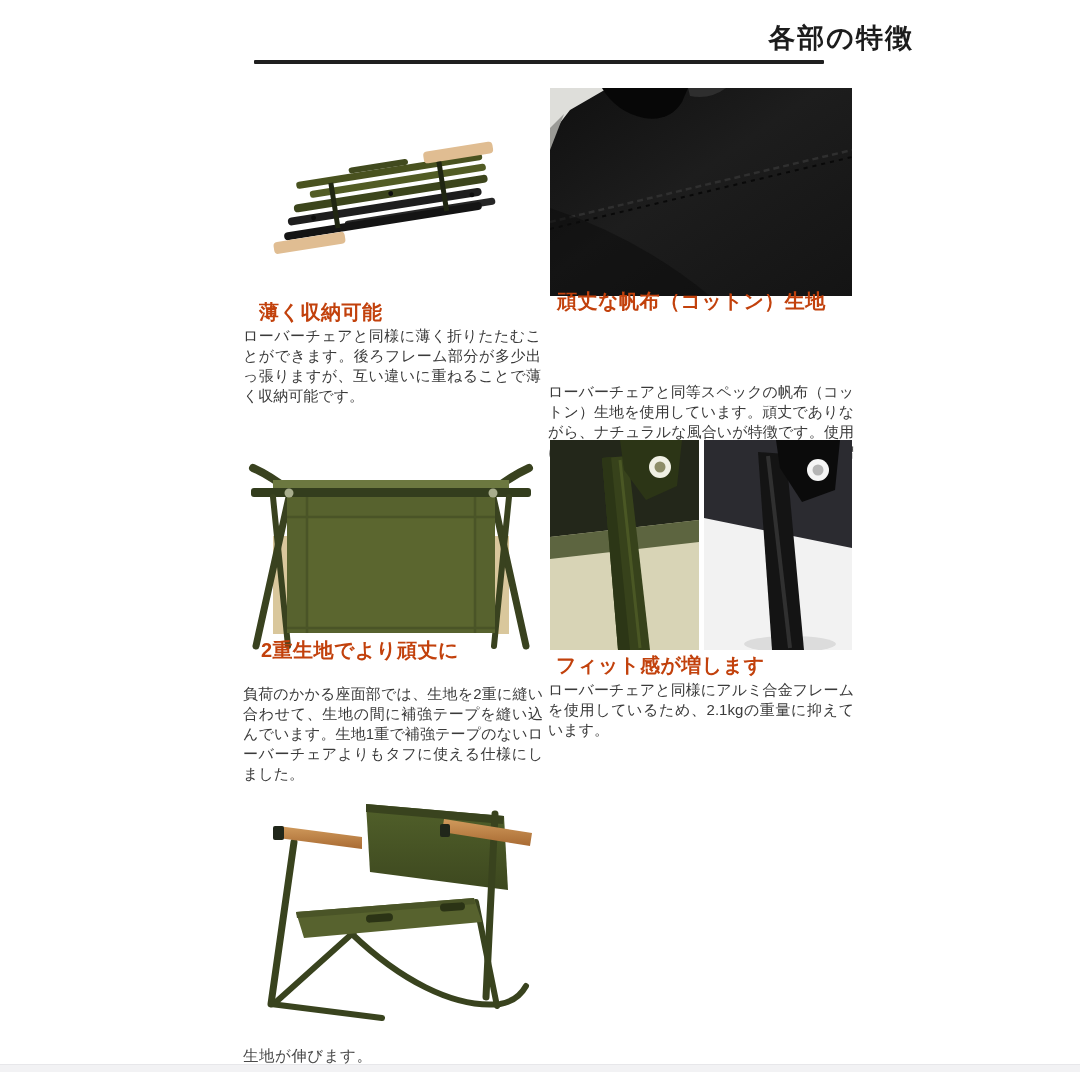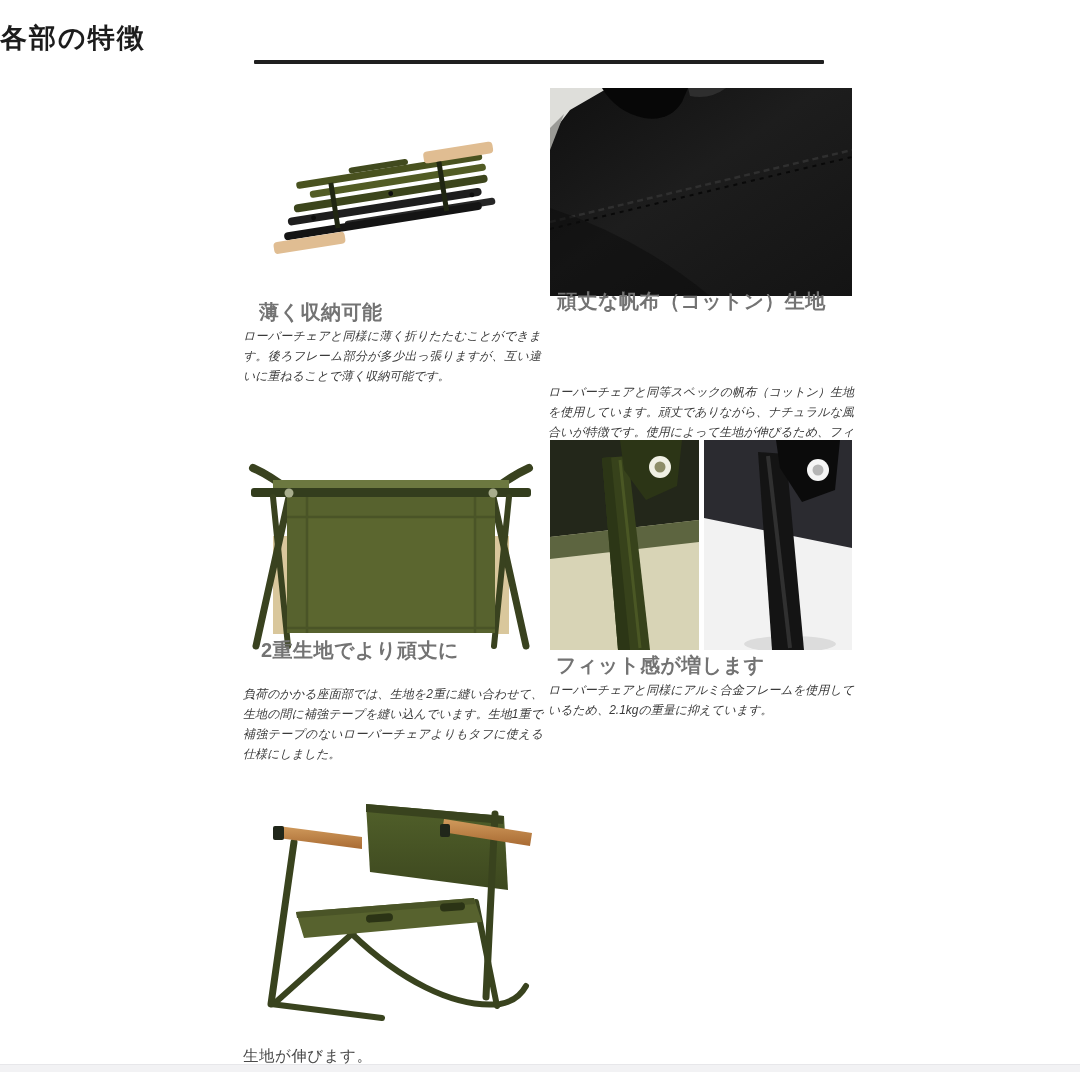--- a/index.html
+++ b/index.html
@@ -3,30 +3,30 @@
 <meta charset="utf-8">
 <style>
   html,body{margin:0;padding:0;}
   body{
     width:1080px;height:1072px;position:relative;background:#ffffff;
     font-family:"Liberation Sans","DejaVu Sans",sans-serif;
     -webkit-font-smoothing:antialiased;overflow:hidden;
   }
   .abs{position:absolute;}
   .page-title{
-    left:0;top:20px;width:906px;text-align:left;
-    font-size:27px;font-weight:bold;color:#1c1c1c;letter-spacing:2px;
+    left:0;top:20px;width:906px;text-align:right;
+    font-size:27px;font-weight:bold;color:#1c1c1c;letter-spacing:2px;padding-left:8px;
   }
   .title-rule{left:254px;top:60px;width:570px;height:4px;background:#1f1f1f;border-radius:1px;}
   .feature-heading{
-    font-size:20px;font-weight:bold;color:#737373;letter-spacing:0.5px;white-space:nowrap;
+    font-size:20px;font-weight:bold;color:#c2410c;letter-spacing:0.5px;white-space:nowrap;
   }
   .feature-body{
-    font-size:12px;line-height:20px;color:#3a3a3a;letter-spacing:0px;
-    text-align:justify;word-break:break-all;font-style:italic;
+    font-size:15px;line-height:20px;color:#3a3a3a;letter-spacing:0px;
+    text-align:justify;word-break:break-all;
   }
   .note-text{
     font-size:15.5px;line-height:21px;color:#4a4a4a;letter-spacing:0.5px;
   }
   .photo{display:block;}
   .bottom-strip{left:0;top:1064px;width:1080px;height:8px;background:#f2f2f4;border-top:1px solid #e7e7ea;}
 </style>
 </head>
 <body>
 

